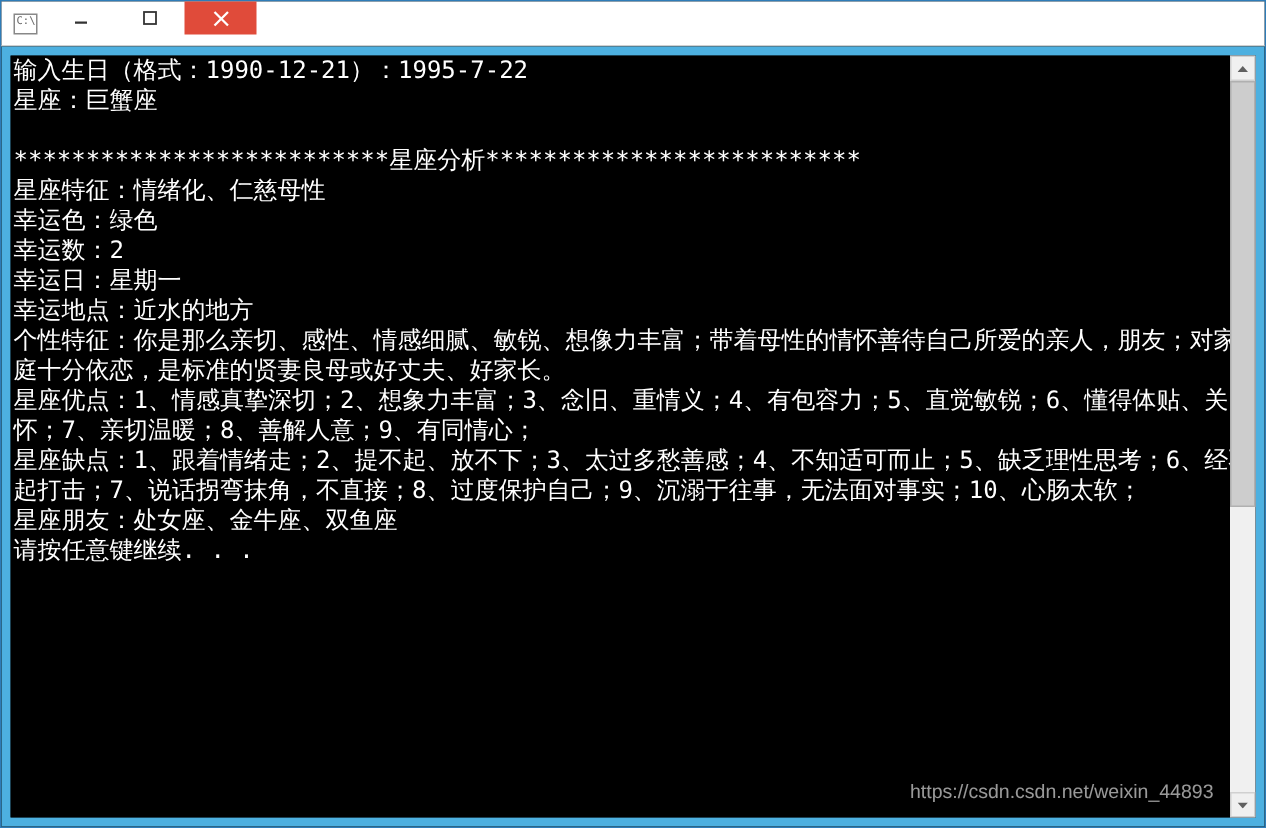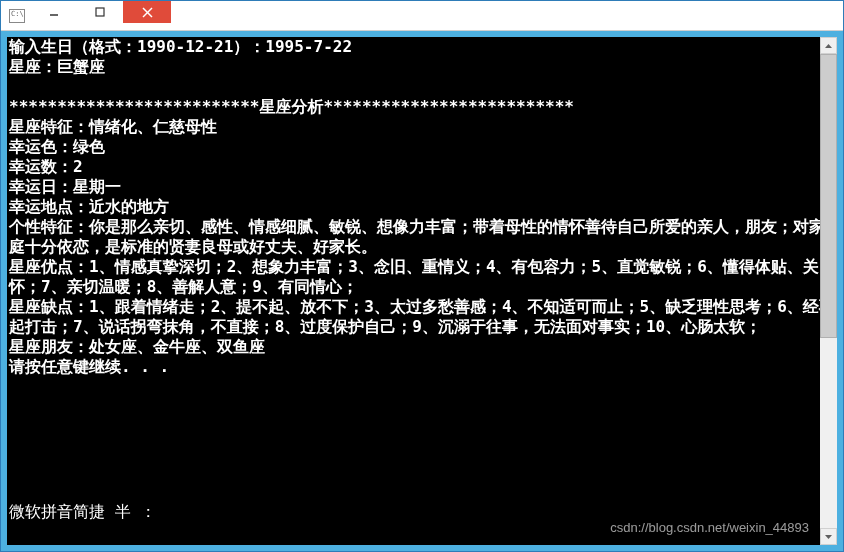--- a/index.html
+++ b/index.html
@@ -81,21 +81,20 @@
   height: 100%;
   background: #000;
   color: #fff;
   font-family: "NSimSun", "SimSun", "Consolas", monospace;
   font-size: 16px;
   line-height: 20px;
   padding: 0 2px;
   white-space: pre-wrap;
   word-break: break-all;
   position: relative;
-  font-weight: bold;
 }
 .scrollbar {
   position: absolute;
   right: 0;
   top: 0;
   width: 17px;
   height: 100%;
   background: #f0f0f0;
   display: flex;
   flex-direction: column;
@@ -177,16 +176,15 @@
       </div>
       <div class="track">
         <div class="thumb"></div>
       </div>
       <div class="arrow">
         <svg width="7" height="4">
             <polygon points="0,0 7,0 3.5,4" fill="#606060"></polygon>
           </svg>
       </div>
     </div>
-    <div class="ime-bar">微软拼音简捷  半 ：</div>
-    <div class="watermark">csdn://blog.csdn.net/weixin_44893</div>
+    <div class="watermark">https://csdn.csdn.net/weixin_44893</div>
   </div>
 </div>
 
 </body></html>

